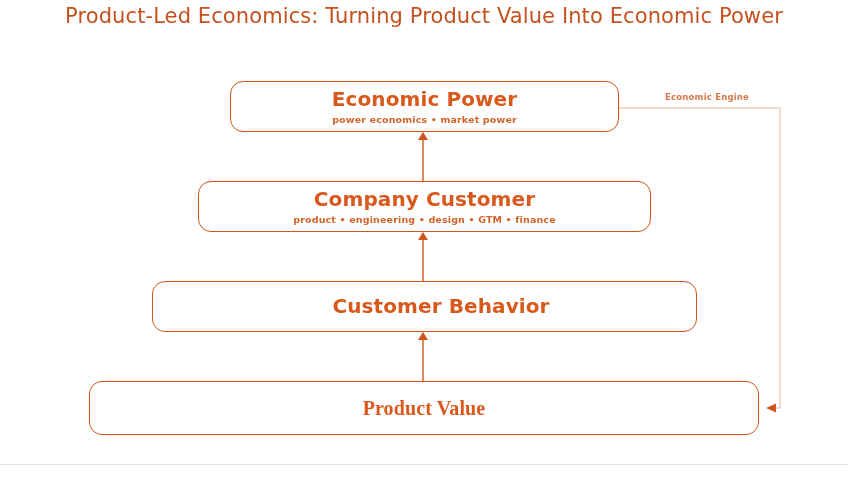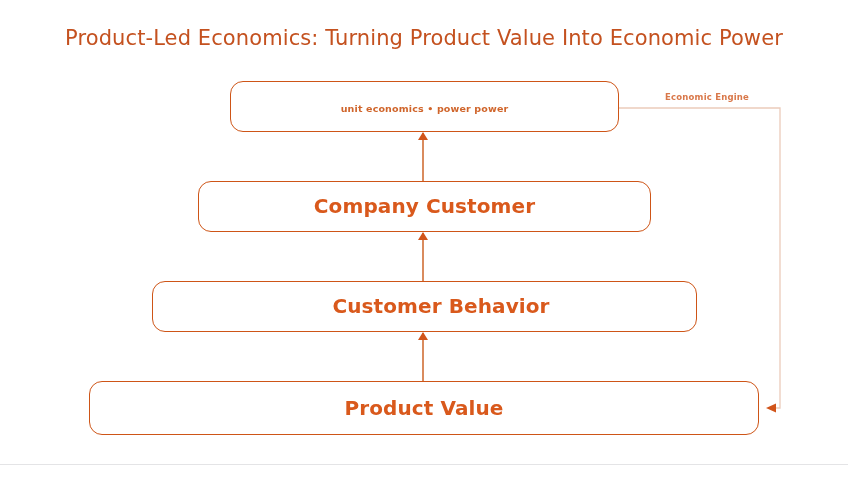--- a/index.html
+++ b/index.html
@@ -17,21 +17,21 @@
     position: relative;
     width: 848px;
     height: 477px;
     background: #ffffff;
   }
 
   
   #slide-title {
     position: absolute;
     left: 0;
-    top: 26px;
+    top: 4px;
     width: 848px;
     text-align: center;
     font-size: 21px;
     font-weight: 400;
     letter-spacing: 0.1px;
     color: #C4511F;
     font-family: "DejaVu Sans", sans-serif;
     white-space: nowrap;
   }
 
@@ -63,21 +63,21 @@
     color: #D0652B;
     letter-spacing: 0.15px;
     white-space: nowrap;
   }
 
   #tier-economic-power   { left: 230px; top: 81px;  width: 389px; height: 51px; }
   #tier-company-alignment{ left: 198px; top: 181px; width: 453px; height: 51px; }
   #tier-customer-behavior{ left: 152px; top: 281px; width: 545px; height: 51px; padding-left: 33px; }
   #tier-product-value    { left: 89px;  top: 381px; width: 670px; height: 54px; }
 
-  #tier-product-value .tier-title { font-size: 20px; }
+  #tier-product-value .tier-title { font-size: 20px; font-family: Liberation Serif, serif; }
 
   
   .connector {
     position: absolute;
     width: 2px;
     background: #D98B5E;
     z-index: 1;
   }
   .connector::after {
     content: "";
@@ -139,25 +139,27 @@
     <polygon points="766,408 776,403.5 776,412.5" fill="#D1541A"></polygon>
   </svg>
 
   <div id="economic-engine-label">Economic Engine</div>
 
   <div class="connector" id="connector-1-to-2"></div>
   <div class="connector" id="connector-2-to-3"></div>
   <div class="connector" id="connector-3-to-top"></div>
 
   <div class="tier" id="tier-economic-power">
-    <div class="tier-sub">unit economics • power power</div>
+    <div class="tier-title">Economic Power</div>
+    <div class="tier-sub">power economics • market power</div>
   </div>
 
   <div class="tier" id="tier-company-alignment">
     <div class="tier-title">Company Customer</div>
+    <div class="tier-sub">product • engineering • design • GTM • finance</div>
   </div>
 
   <div class="tier" id="tier-customer-behavior">
     <div class="tier-title">Customer Behavior</div>
   </div>
 
   <div class="tier" id="tier-product-value">
     <div class="tier-title">Product Value</div>
   </div>
 

